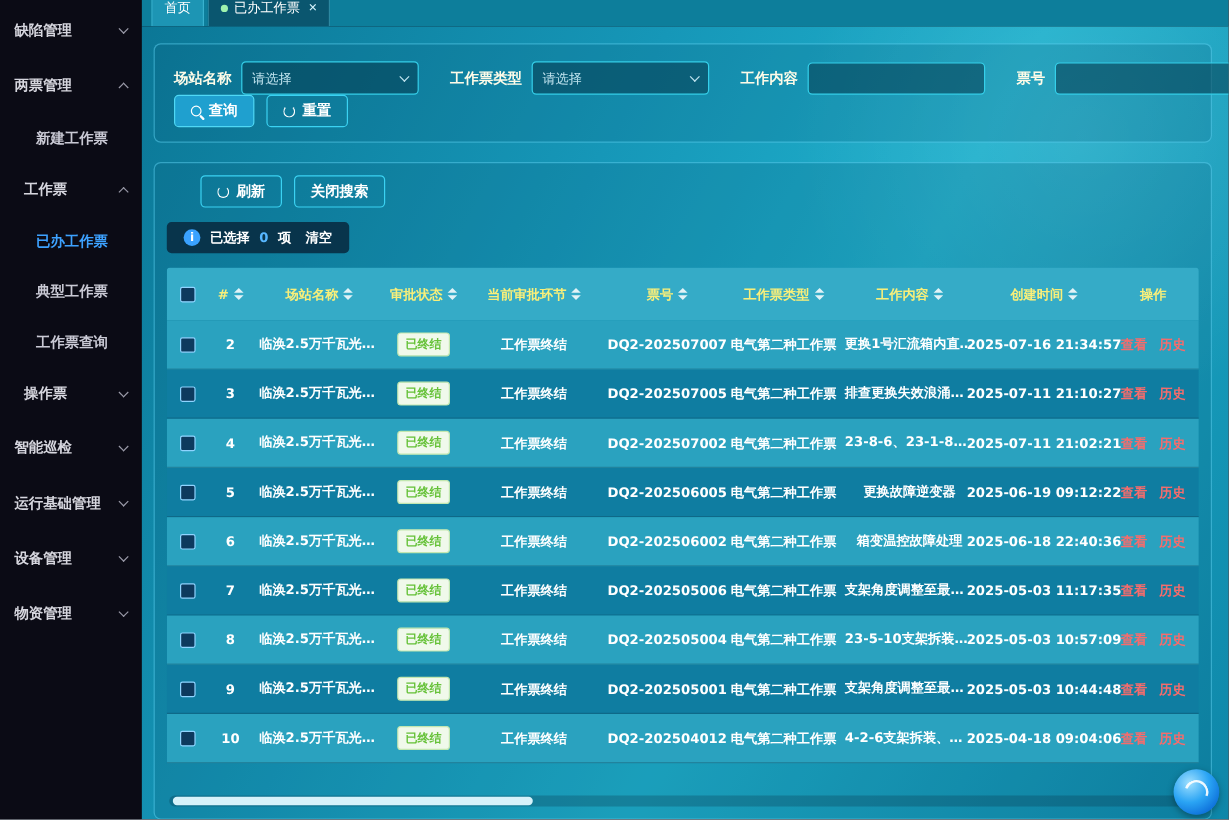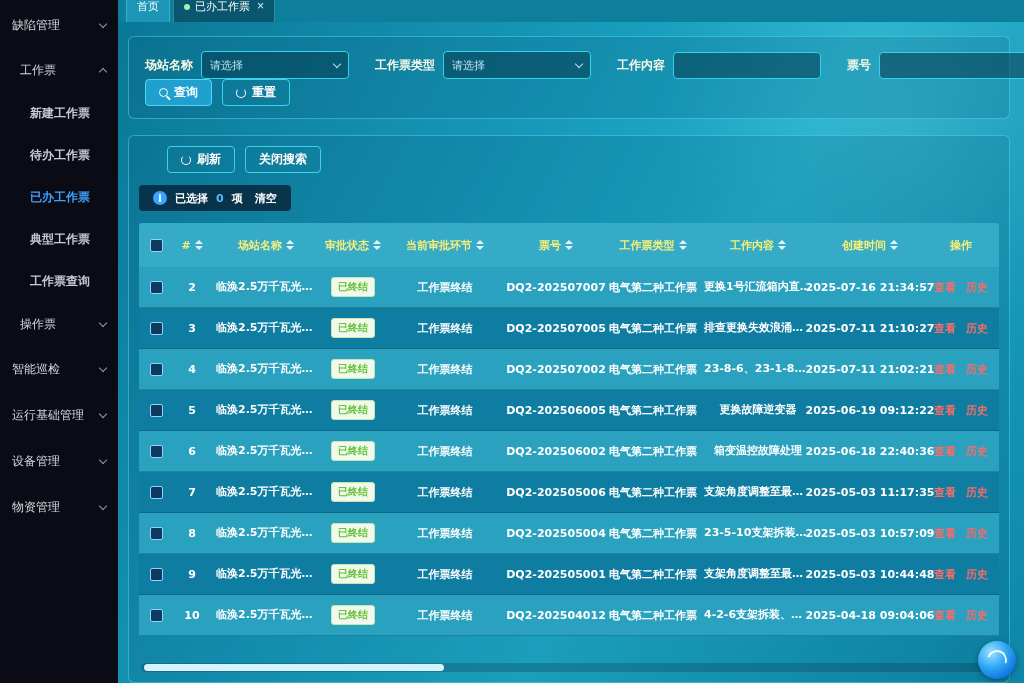--- a/index.html
+++ b/index.html
@@ -3,21 +3,21 @@
 <meta charset="utf-8">
 <style>
   * { box-sizing: border-box; margin: 0; padding: 0; }
   html,body { width:1024px; height:683px; overflow:hidden; }
   body { font-family: "DejaVu Sans", "Liberation Sans", sans-serif; font-size:12px; }
 
   .app { width:1024px; height:683px; display:flex; overflow:hidden; background:#0b0b15; }
 
   
   .sidebar { width:118px; min-width:118px; background:#0b0b15; color:#d6d6de; display:flex; flex-direction:column; overflow:hidden; padding-top:2px; }
-  .s-item { display:flex; align-items:center; justify-content:space-between; padding:0 12px; height:46px; font-weight:400; cursor:pointer; font-size:12px; }
+  .s-item { display:flex; align-items:center; justify-content:space-between; padding:0 12px; height:46px; font-weight:700; cursor:pointer; font-size:12px; }
   .s-sub  { height:44px; padding-left:20px; }
   .s-leaf { height:42px; padding-left:30px; font-weight:600; justify-content:flex-start; color:#c9c9d4; }
   .s-leaf.active { color:#3da2ff; }
   .chev { width:6px; height:6px; border-right:1.6px solid #9a9aa8; border-bottom:1.6px solid #9a9aa8; transform:rotate(45deg); margin-top:-3px; }
   .chev.up { transform:rotate(-135deg); margin-top:3px; }
 
   
   .main { flex:1; display:flex; flex-direction:column; position:relative; overflow:hidden; }
 
   .tabbar { height:22px; background:#0d7e9b; display:flex; align-items:flex-end; padding-left:8px; gap:3px; }
@@ -86,29 +86,30 @@
 </head>
 <body>
 
 <div class="app">
 
   <aside class="sidebar">
     <div class="s-item">
       <span>缺陷管理</span>
       <span class="chev"></span>
     </div>
+    <div class="s-item">
+      <span>两票管理</span>
+      <span class="chev up"></span>
+    </div>
+    <div class="s-item s-leaf">
+      <span>新建工作票</span>
+    </div>
     <div class="s-item s-sub">
       <span>工作票</span>
       <span class="chev up"></span>
-    </div>
-    <div class="s-item s-leaf">
-      <span>新建工作票</span>
-    </div>
-    <div class="s-item s-leaf">
-      <span>待办工作票</span>
     </div>
     <div class="s-item s-leaf active">
       <span>已办工作票</span>
     </div>
     <div class="s-item s-leaf">
       <span>典型工作票</span>
     </div>
     <div class="s-item s-leaf">
       <span>工作票查询</span>
     </div>

